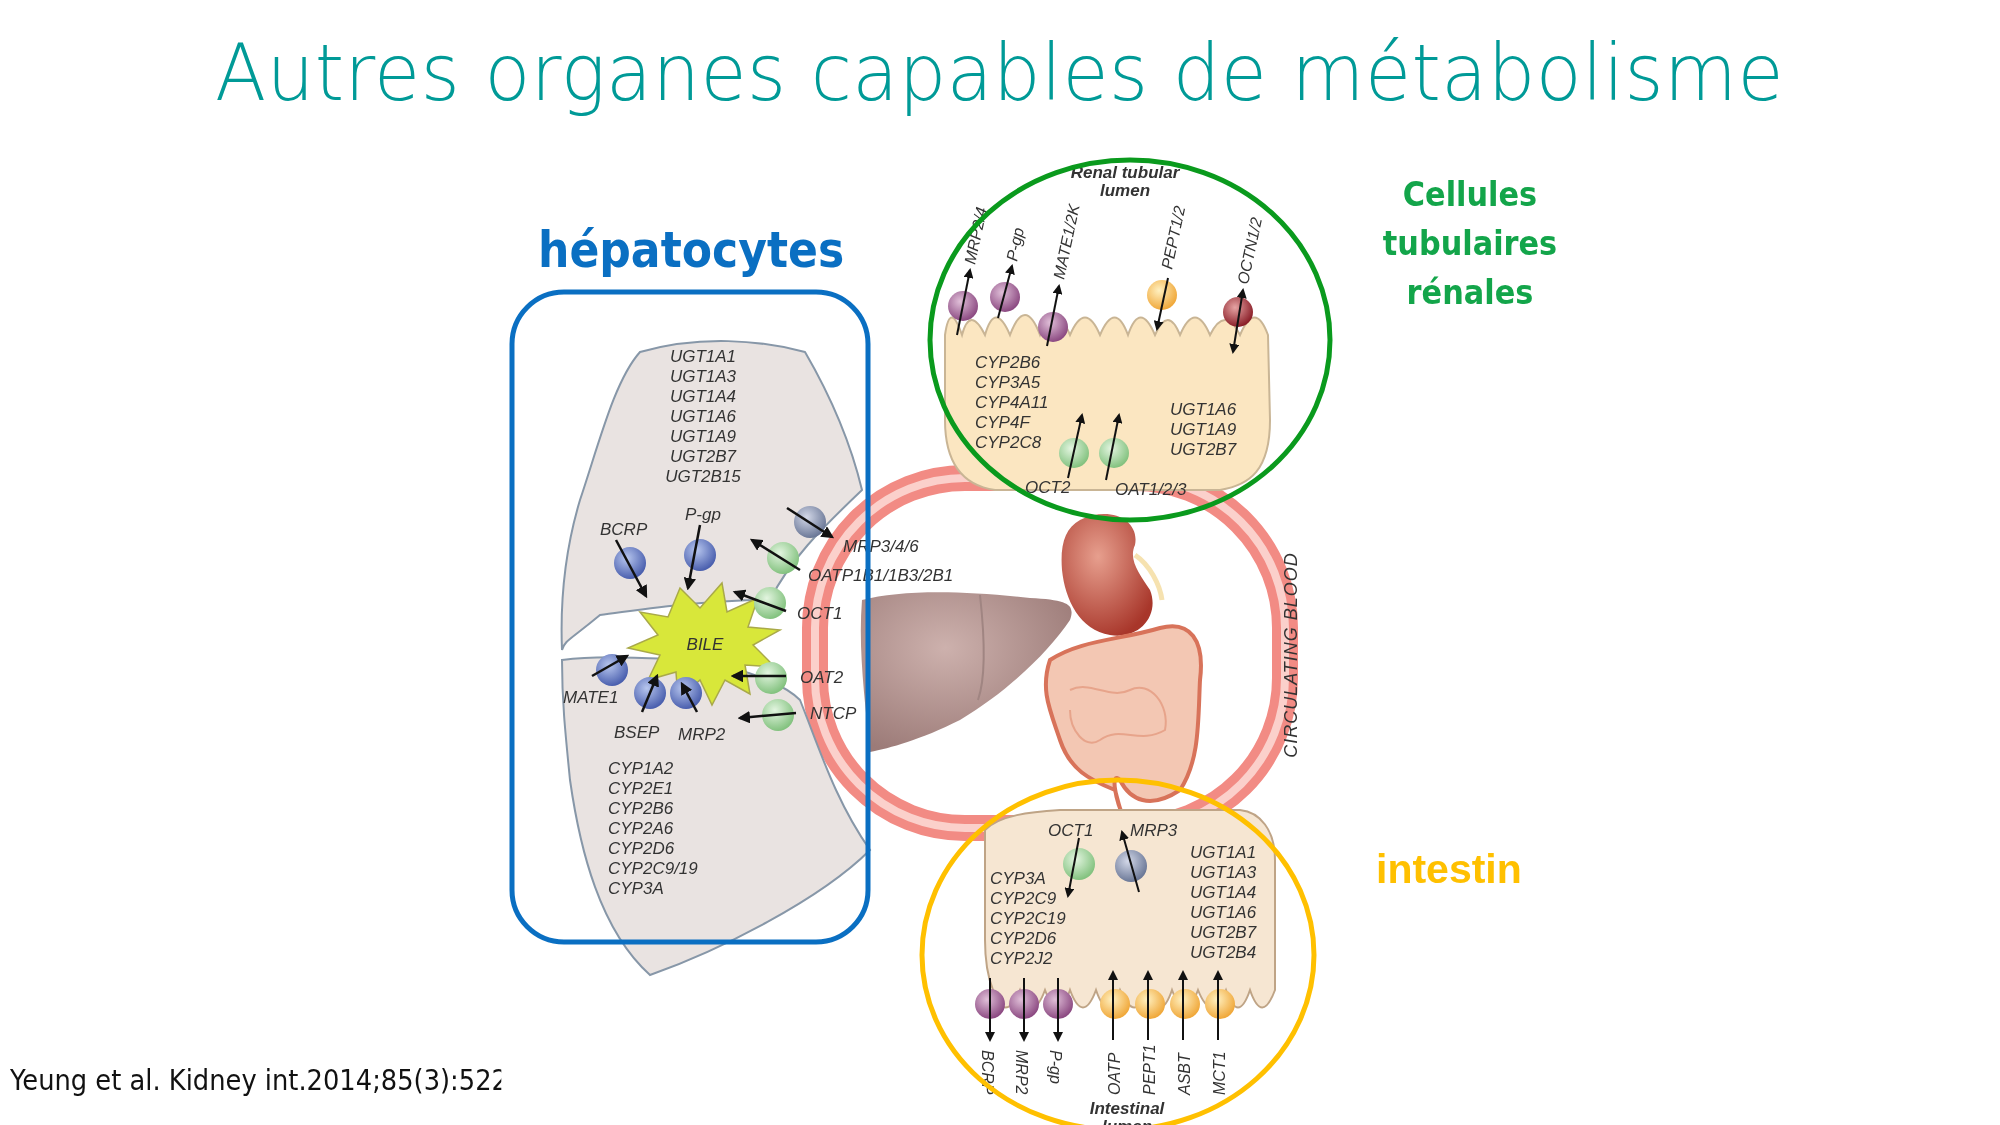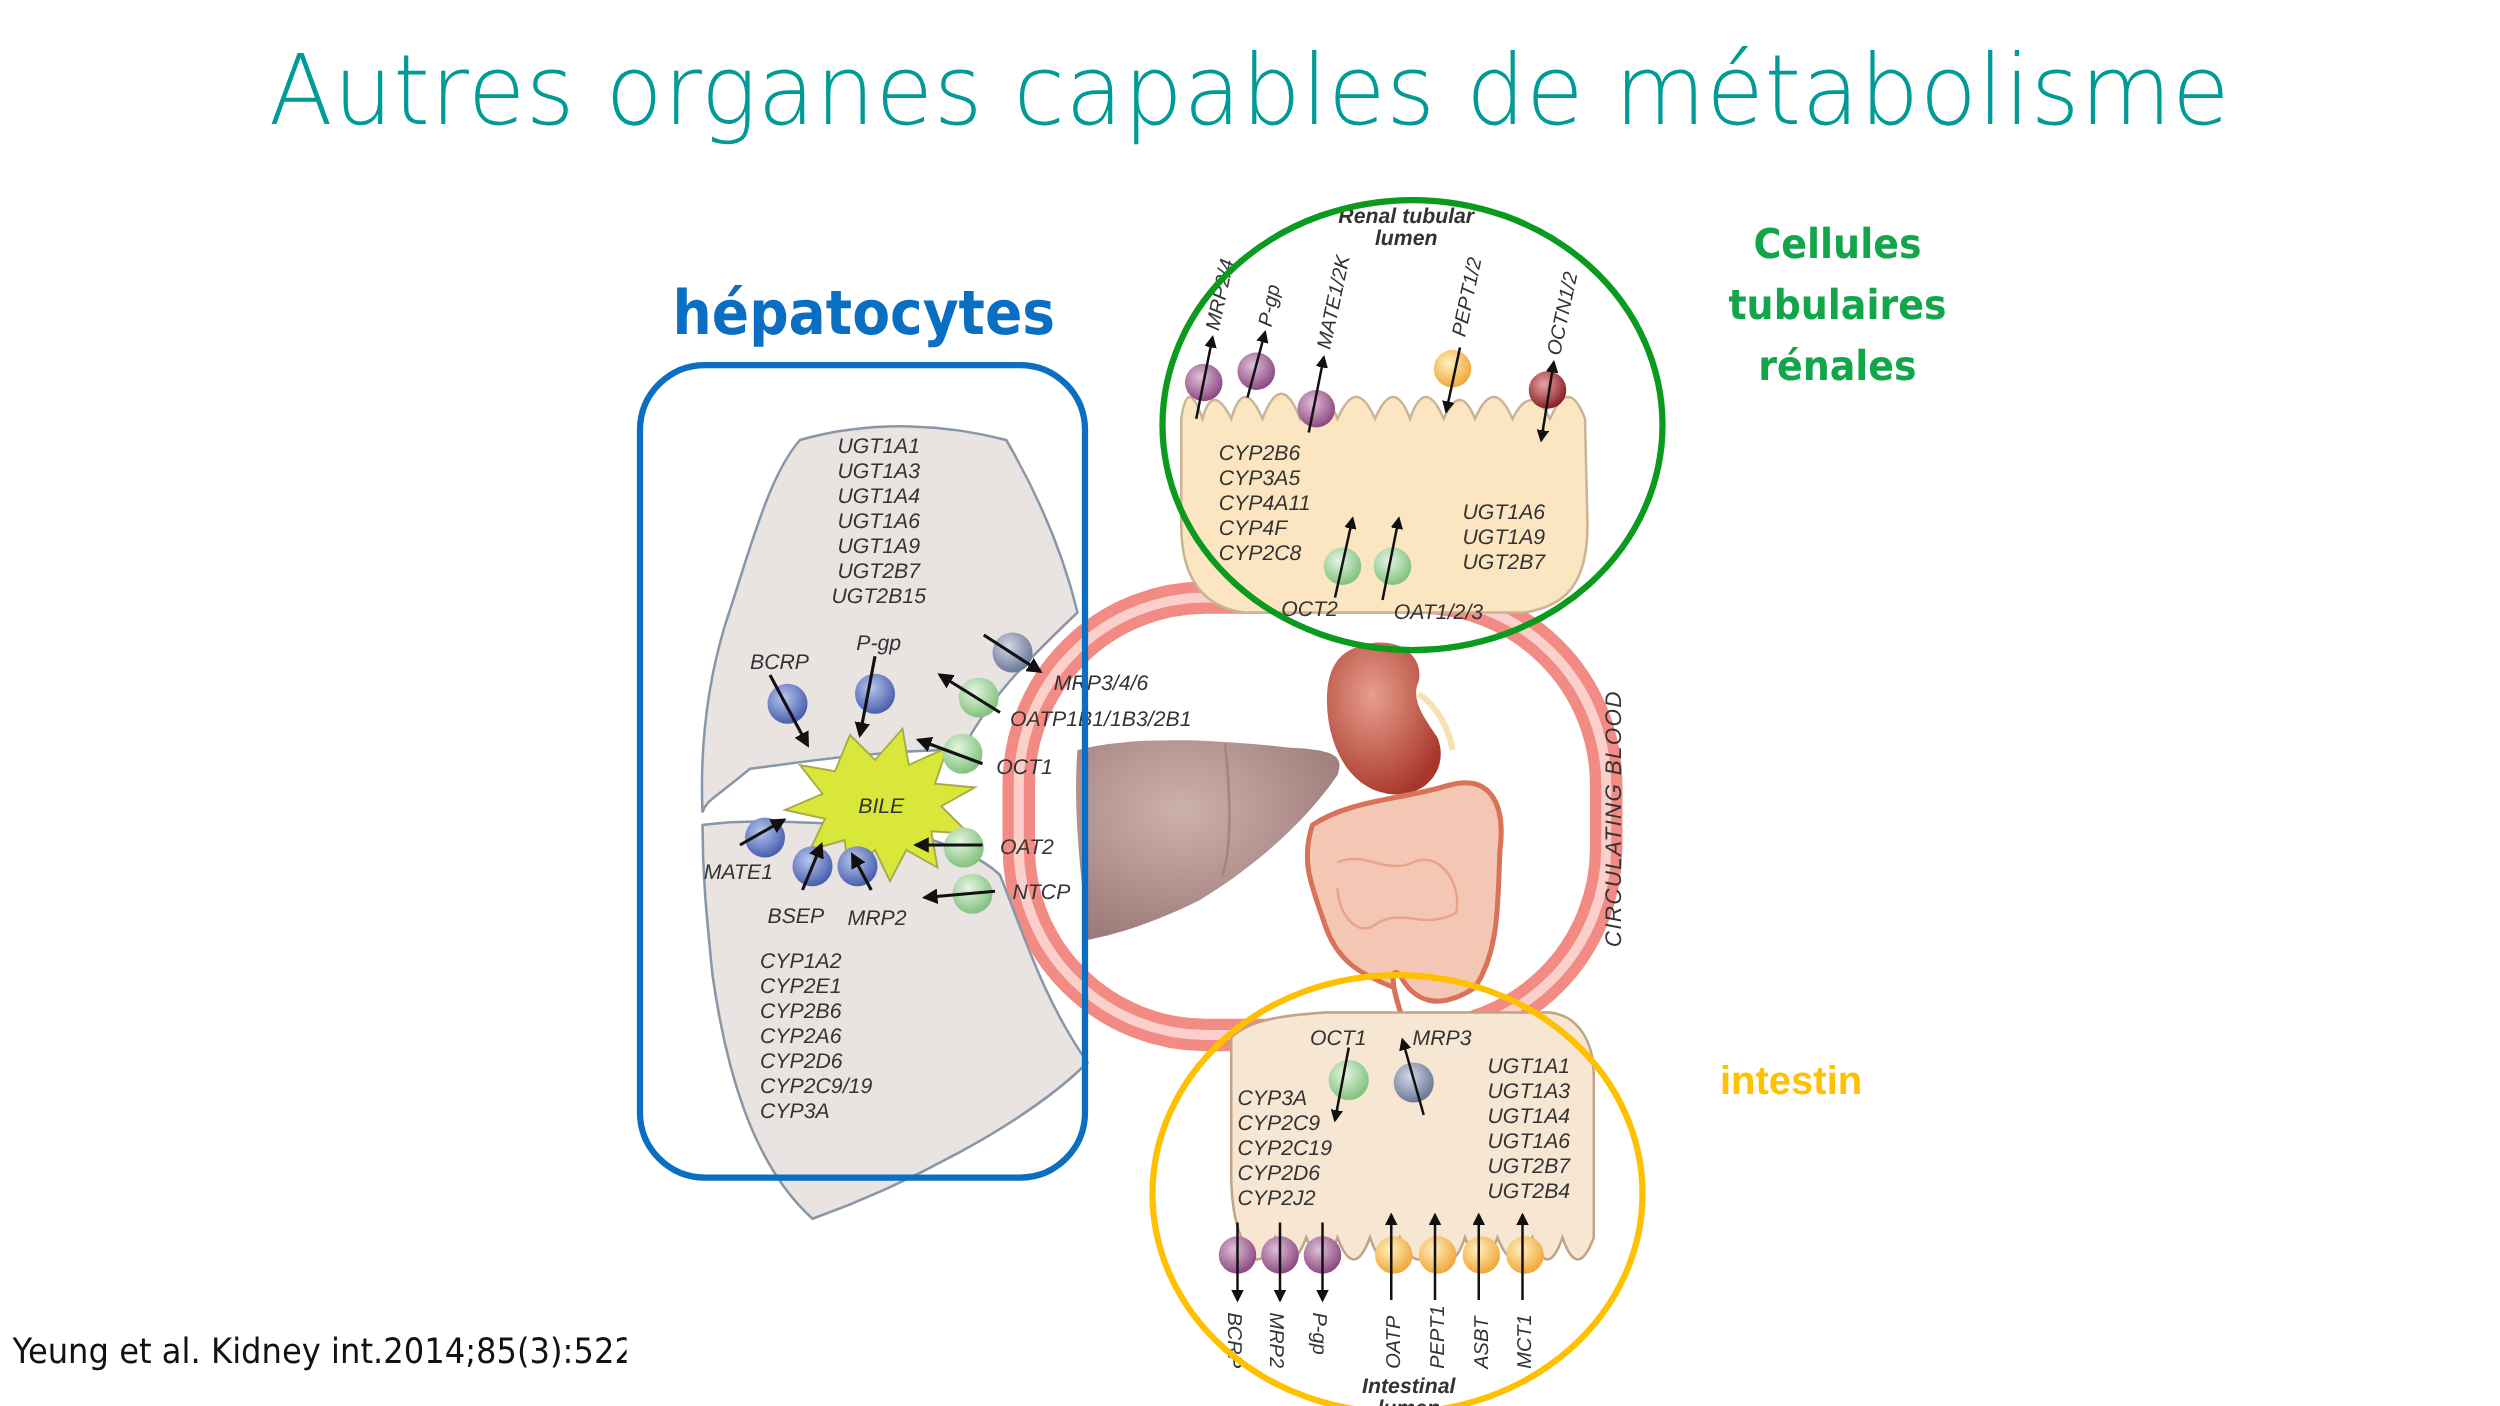--- a/index.html
+++ b/index.html
@@ -1,21 +1,21 @@
 <!DOCTYPE html>
 <html><head>
 <meta charset="utf-8">
 <style>
   html, body { margin:0; padding:0; background:#ffffff; }
   body { width:2000px; height:1125px; position:relative; overflow:hidden; font-family:"Liberation Sans", sans-serif; }
   .title { position:absolute; left:215px; top:28px; font-family:"DejaVu Sans", sans-serif; font-weight:200; font-size:78px; color:#009a97; letter-spacing:0.5px; white-space:nowrap; transform:scaleX(0.96); transform-origin:left top; }
   .label-hep { position:absolute; left:538px; top:222px; font-family:"DejaVu Sans", sans-serif; font-weight:bold; font-size:49px; color:#0a6fc2; white-space:nowrap; transform:scaleX(0.9); transform-origin:left top; }
   .label-renal { position:absolute; left:1370px; top:170px; width:200px; text-align:center; font-family:"DejaVu Sans", sans-serif; font-weight:bold; font-size:33px; line-height:49px; color:#13a54a; transform:scaleX(0.92); transform-origin:center top; }
   .label-renal span { display:block; }
-  .label-int { position:absolute; left:1376px; top:846px; font-family:"Liberation Sans", sans-serif; font-weight:bold; font-size:32px; color:#ffc000; white-space:nowrap; }
+  .label-int { position:absolute; left:1376px; top:846px; font-family:"Liberation Sans", sans-serif; font-weight:bold; font-size:41px; color:#ffc000; white-space:nowrap; }
   .citation { position:absolute; left:10px; top:1064px; font-family:"DejaVu Sans", sans-serif; font-size:28px; color:#111; white-space:nowrap; width:534px; overflow:hidden; transform:scaleX(0.92); transform-origin:left top; }
   svg.diagram { position:absolute; left:0; top:0; }
   .gl { font-family:"Liberation Sans", sans-serif; font-style:italic; font-size:17px; fill:#333; }
   .glb { font-family:"Liberation Sans", sans-serif; font-style:italic; font-weight:bold; font-size:17px; fill:#333; }
 </style>
 </head>
 <body>
 
 <div class="title">Autres organes capables de métabolisme</div>
 

